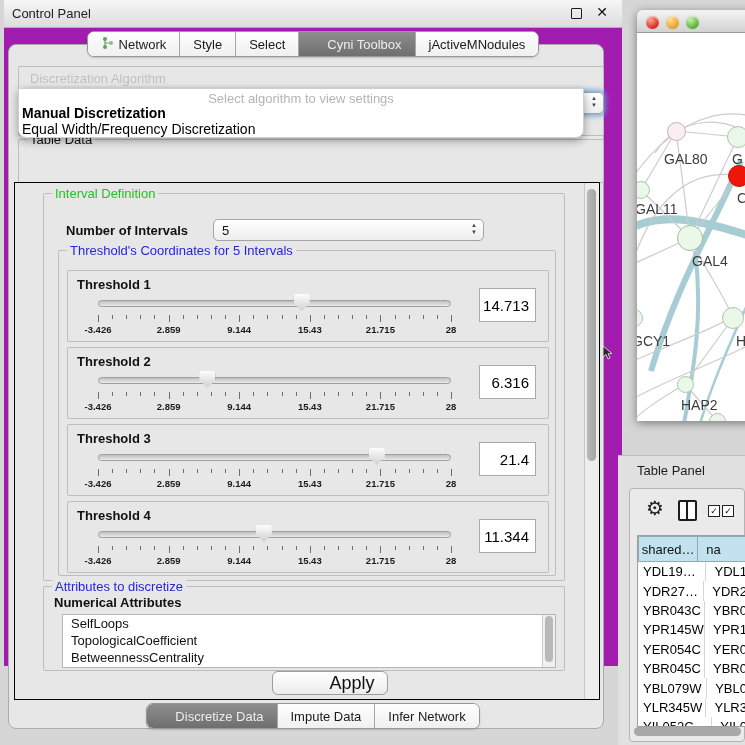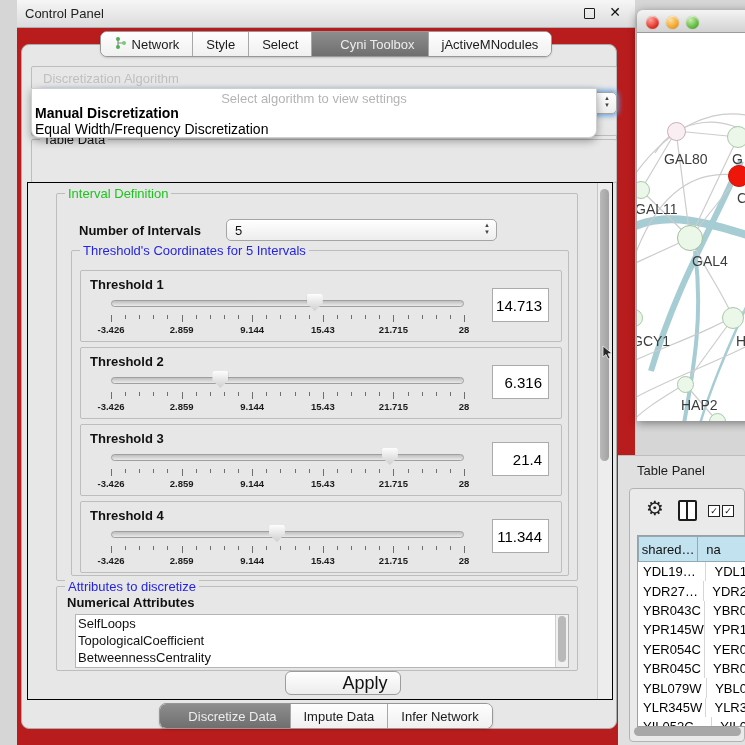--- a/index.html
+++ b/index.html
@@ -1,19 +1,19 @@
 <!DOCTYPE html>
 <html><head>
 <meta charset="utf-8">
 <style>
   html,body{margin:0;padding:0;}
   body{font-family:"Liberation Sans","DejaVu Sans",sans-serif;background:#d4d4d4;}
   #root{position:relative;width:745px;height:745px;overflow:hidden;background:#d6d6d6;}
   
-  .cp{position:absolute;left:17px;top:0;width:618px;height:745px;background:#b91c1c;}
+  .cp{position:absolute;left:4px;top:0;width:618px;height:666px;background:#a21caf;}
   .titlebar{position:absolute;left:0;top:0;width:618px;height:27px;
     background:linear-gradient(#f6f6f6,#dcdcdc);border-bottom:1px solid #aeaeae;}
   .titlebar .title{position:absolute;left:8px;top:6px;font-size:13px;color:#222;}
   .tb-float{position:absolute;right:40px;top:8px;width:9px;height:9px;border:1.5px solid #1c1c1c;border-radius:1px;}
   .tb-close{position:absolute;right:14px;top:4px;font-size:14px;font-weight:bold;color:#111;}
   .outer-panel{position:absolute;left:4px;top:44px;width:594px;height:683px;
     background:#e7e7e7;border:1px solid #ababab;border-radius:8px;}
   
   .tabbar{position:absolute;left:0;width:618px;display:flex;justify-content:center;}
   .tabbar.top{top:31px;}
@@ -58,21 +58,21 @@
     background:linear-gradient(#fdfdfd,#cfcfcf);filter:drop-shadow(0 0 1px #777);
     clip-path:polygon(8% 0,92% 0,100% 12%,100% 55%,50% 100%,0 55%,0 12%);}
   .tick{position:absolute;width:1px;background:#6e6e6e;top:44px;}
   .tick.minor{height:4px;}
   .tick.major{height:7px;}
   .tick-label{position:absolute;top:53px;transform:translateX(-50%);font-size:9.5px;font-weight:bold;color:#1b1b1b;white-space:nowrap;}
   .val-box{position:absolute;right:12px;top:17px;width:57px;height:34px;background:#fff;border:1px solid #ababab;
     font-size:15px;color:#000;display:flex;align-items:center;justify-content:flex-end;padding-right:6px;box-sizing:border-box;}
   
   .attr-list{position:absolute;left:18px;top:27px;width:492px;height:52px;background:#fff;border:1px solid #b5b5b5;overflow:hidden;}
-  .attr-item{font-size:13px;color:#111;line-height:17px;padding-left:2px;white-space:nowrap;}
+  .attr-item{font-size:13px;color:#111;line-height:17px;padding-left:8px;white-space:nowrap;}
   .attr-scroll{position:absolute;right:0;top:0;width:12px;height:100%;background:#f0f0f0;border-left:1px solid #cfcfcf;}
   .attr-scroll .thumb{position:absolute;left:2px;top:1px;width:8px;height:46px;border-radius:4px;background:#b9b9b9;}
   .apply-btn{position:absolute;left:257px;top:488px;width:70px;height:22px;border:1px solid #9d9d9d;border-radius:6px;
     background:linear-gradient(#ffffff,#ececec);font-size:18px;color:#111;display:flex;align-items:center;justify-content:center;padding-left:44px;}
   
   .desktop{position:absolute;left:618px;top:0;width:127px;height:455px;
     background:linear-gradient(90deg,#1f4377 0px,#2d5globe 0,#35629f 14px,#3e71b4 34px,#3e71b4 100%);}
   .net-window{position:absolute;left:637px;top:10px;width:118px;height:411px;border-radius:6px 0 0 0;
     box-shadow:0 2px 10px rgba(0,0,0,.45);}
   .net-titlebar{position:absolute;left:0;top:0;width:100%;height:23px;border-radius:6px 0 0 0;

